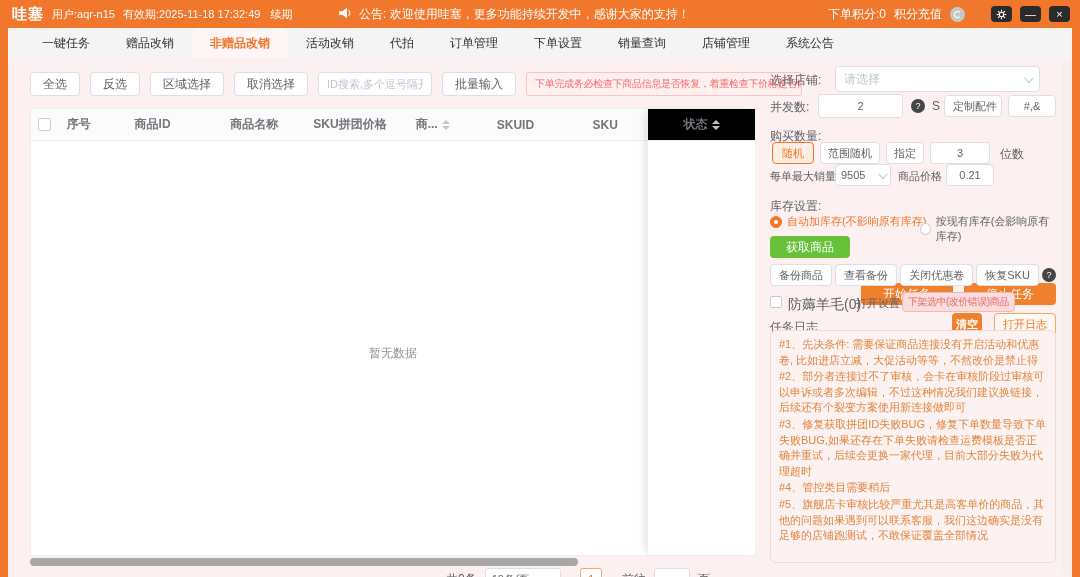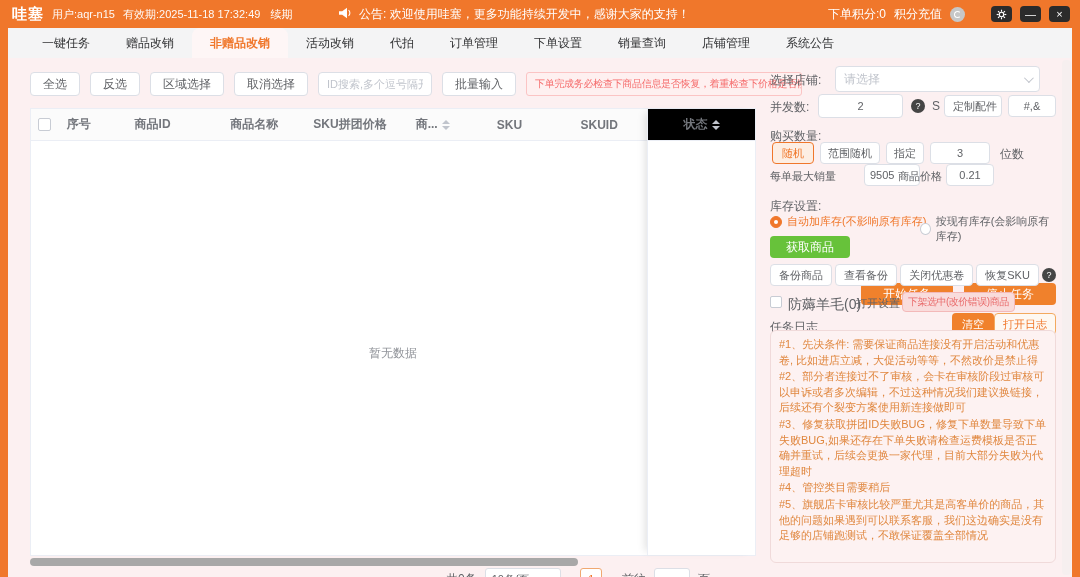--- a/index.html
+++ b/index.html
@@ -76,21 +76,21 @@
   .radio { width:12px; height:12px; border-radius:50%; border:1px solid #C8CCD4; background:#fff; display:flex; align-items:center; justify-content:center; }
   .radio.on { border-color:#F0772B; background:#F0772B; }
   .radio .dot { width:4px; height:4px; border-radius:50%; background:#fff; }
   .act-row { position:absolute; left:0; right:0; display:flex; justify-content:space-between; }
   .big-btn { height:22px; border:none; border-radius:4px; color:#fff; font-size:12px; padding:0 10px; cursor:pointer; }
   .big-btn.green { background:#67C23A; width:80px; }
   .big-btn.orange { background:#F0812C; width:92px;margin-top:47px; }
   .wht-btn { height:22px; border:1px solid #DCDFE6; border-radius:4px; background:#fff; color:#606266; font-size:11px; padding:0 8px; cursor:pointer; white-space:nowrap; }
   .pink-btn { position:absolute; height:20px; background:#F9DCDC; border:1px solid #F3B9B9; border-radius:4px; color:#E96B6B;
               font-size:10px; letter-spacing:-0.5px; padding:0 5px; line-height:18px; cursor:pointer; white-space:nowrap; }
-  .clear-btn { position:absolute; height:22px; background:#F0812C; border:none; border-radius:4px; color:#fff; font-size:11px; padding:0 10px; cursor:pointer; }
+  .clear-btn { position:absolute; height:22px; background:#F0812C; border:none; border-radius:4px; color:#fff; font-size:11px; padding:0 4px; cursor:pointer;font-weight:bold; }
   .openlog-btn { position:absolute; height:22px; background:#FEF8F2; border:1px solid #F3A95F; border-radius:4px; color:#F0772B; font-size:11px; padding:0 8px; cursor:pointer; }
   .logbox { position:absolute; left:0; right:0; top:272px; bottom:14px; background:#FDF2F2; border:1px solid #F0DADA; border-radius:6px;
             padding:6px 8px; color:#E0873F; font-size:11px; line-height:1.42; overflow:hidden; }
   .logbox div { margin-bottom:1px; }
 </style>
 </head>
 <body>
 
 <div class="window">
 
@@ -171,22 +171,22 @@
         <div class="th" style="width:108px;">商品ID</div>
         <div class="th" style="width:96px;">商品名称</div>
         <div class="th" style="width:96px;">SKU拼团价格</div>
         <div class="th" style="width:70px;">
           <span>商...</span>
           <span class="carets">
               <span class="caret up"></span>
               <span class="caret dn"></span>
             </span>
         </div>
+        <div class="th" style="width:96px;">SKUID</div>
         <div class="th" style="width:84px;">SKU</div>
-        <div class="th" style="width:96px;">SKUID</div>
       </div>
       <div class="fixed-col">
         <div class="th">
           <span>状态</span>
           <span class="carets">
               <span class="caret up"></span>
               <span class="caret dn"></span>
             </span>
         </div>
       </div>
@@ -225,21 +225,21 @@
       <input class="ipt" style="left: 238px; top: 37px; width: 48px; height: 22px;" value="#,&amp;">
 
       <span class="plabel" style="left:0; top:70px;">购买数量:</span>
       <div class="mode-btn active" style="left:2px; top:84px; width:42px;">随机</div>
       <div class="mode-btn" style="left:50px; top:84px; width:60px;">范围随机</div>
       <div class="mode-btn" style="left:116px; top:84px; width:38px;">指定</div>
       <input class="ipt" style="left: 160px; top: 84px; width: 60px; height: 22px;" value="3">
       <span class="plabel" style="left:230px; top:88px;">位数</span>
 
       <span class="plabel" style="left:0; top:111px; font-size:11px;">每单最大销量</span>
-      <div class="sel" style="left:65px; top:106px; width:56px; height:22px; padding:0 5px;margin-left:29px;">
+      <div class="sel" style="left:65px; top:106px; width:56px; height:22px; padding:0 5px;">
         <span class="val">9505</span>
         <span class="chev"></span>
       </div>
       <span class="plabel" style="left:128px; top:111px; font-size:11px;">商品价格</span>
       <input class="ipt" style="left: 176px; top: 106px; width: 48px; height: 22px;" value="0.21">
 
       <span class="plabel" style="left:0; top:140px;">库存设置:</span>
 
       <div class="radio-row" style="left:0; top:156px; color:#F0772B;">
         <span class="radio on">

